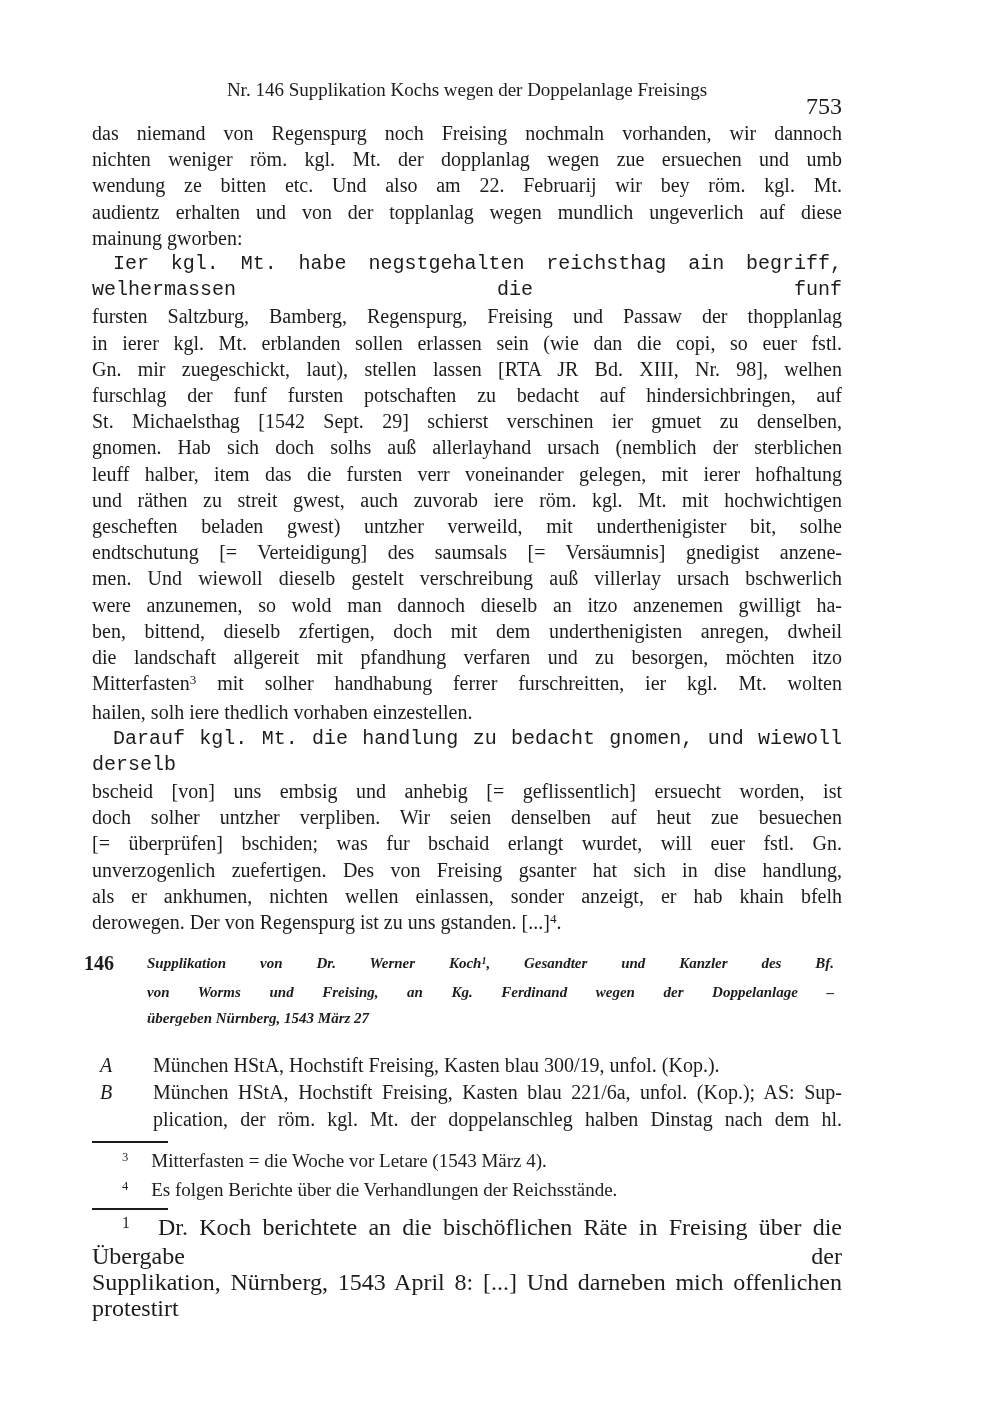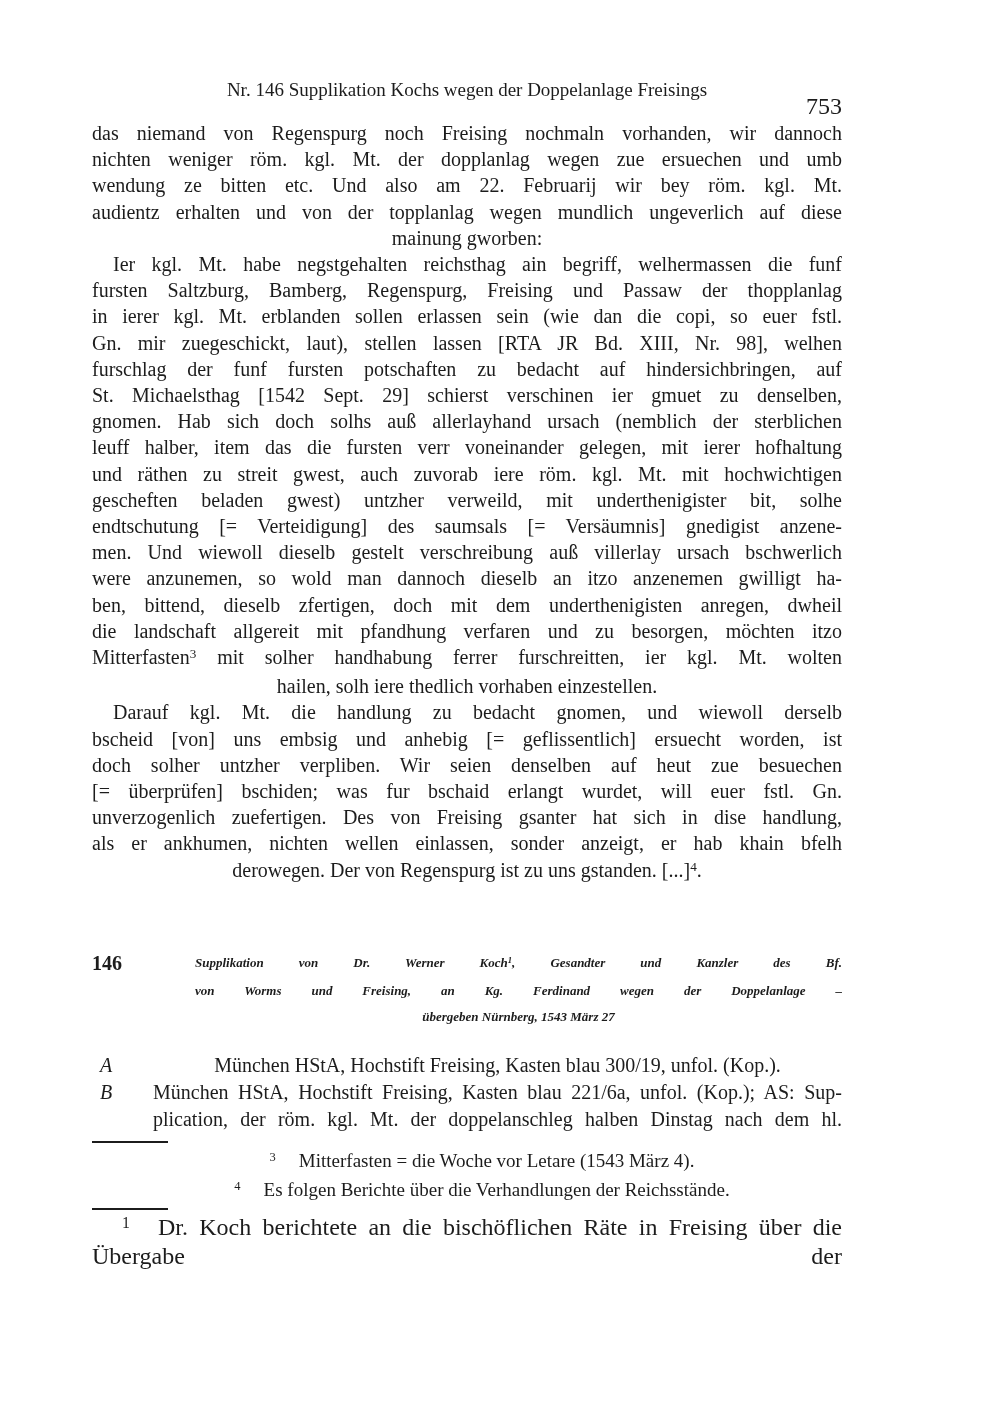--- a/index.html
+++ b/index.html
@@ -10,30 +10,30 @@
     border-radius:27px;
   }
   
   .running-head { position:absolute; left:92px; top:74px; width:750px; height:34px; }
   .rh-title { text-align:center; font-size:19px; line-height:32px; }
   .rh-page  { position:absolute; right:0; top:0; font-size:24px; line-height:32px;margin-top:16px; }
 
   
   #body-lines { position:absolute; left:92px; top:120px; width:750px;
                 font-size:20px; line-height:26.2px; }
-  .line { min-height:1em;text-align:center; }
+  .line { min-height:1em; }
   .j   { text-align:justify; text-align-last:justify; }
-  .ind { text-indent:21px; }
+  .ind { text-indent:21px;font-family:Liberation Mono, monospace; }
   .it  { }
   .sup { font-size:66%; position:relative; top:-0.45em; }
 
   
-  .entry { position:absolute; left:92px; top:950px; width:750px; display:flex; }
+  .entry { position:absolute; left:84px; top:950px; width:750px; display:flex; }
   .entry-num { width:63px; font-weight:700; font-size:20px; line-height:26.5px; flex:none; }
-  .entry-title { flex:1; font-weight:700; font-style:italic; font-size:13px; line-height:26.5px;margin-left:40px; }
+  .entry-title { flex:1; font-weight:700; font-style:italic; font-size:15px; line-height:26.5px; }
 
   
   #sources { position:absolute; left:92px; top:1052px; width:750px;
              font-size:20px; line-height:26.8px; }
   .source-row { display:flex; }
   .source-siglum { width:61px; padding-left:8px; box-sizing:border-box;
                    font-style:italic; flex:none; }
   .source-content { flex:1; }
 
   
@@ -116,15 +116,16 @@
 
   <div id="fn-rule-1" class="fn-rule"></div>
   <section id="fn-group-1">
       <div class="line"><span class="sup fnum">3</span><span class="it ">Mitterfasten = die Woche vor Letare (1543 März 4).</span></div>
       <div class="line"><span class="sup fnum">4</span><span class="it ">Es folgen Berichte über die Verhandlungen der Reichsstände.</span></div>
     </section>
 
   <div id="fn-rule-2" class="fn-rule"></div>
   <section id="fn-group-2">
       <div class="line j"><span class="sup fnum">1</span><span class="it ">Dr. Koch berichtete an die bischöflichen Räte in Freising über die Übergabe der</span></div>
+      <div class="line j"><span class="it ">Supplikation, Nürnberg, 1543 April 8: [...] </span><span>Und darneben mich offenlichen protestirt</span></div>
     </section>
 
 </div>
 
 </body></html>

